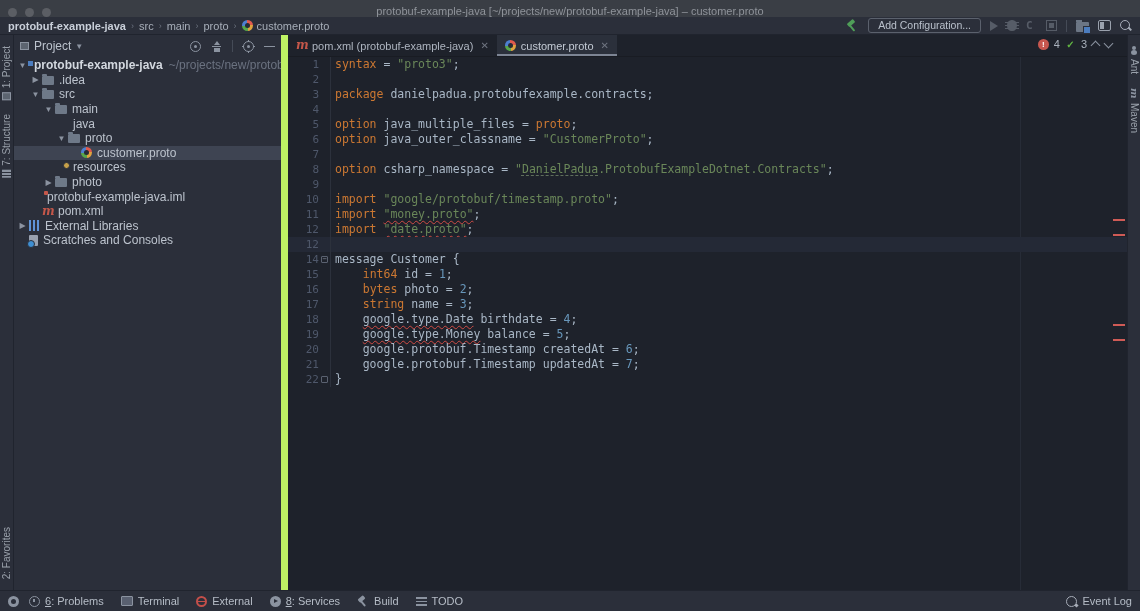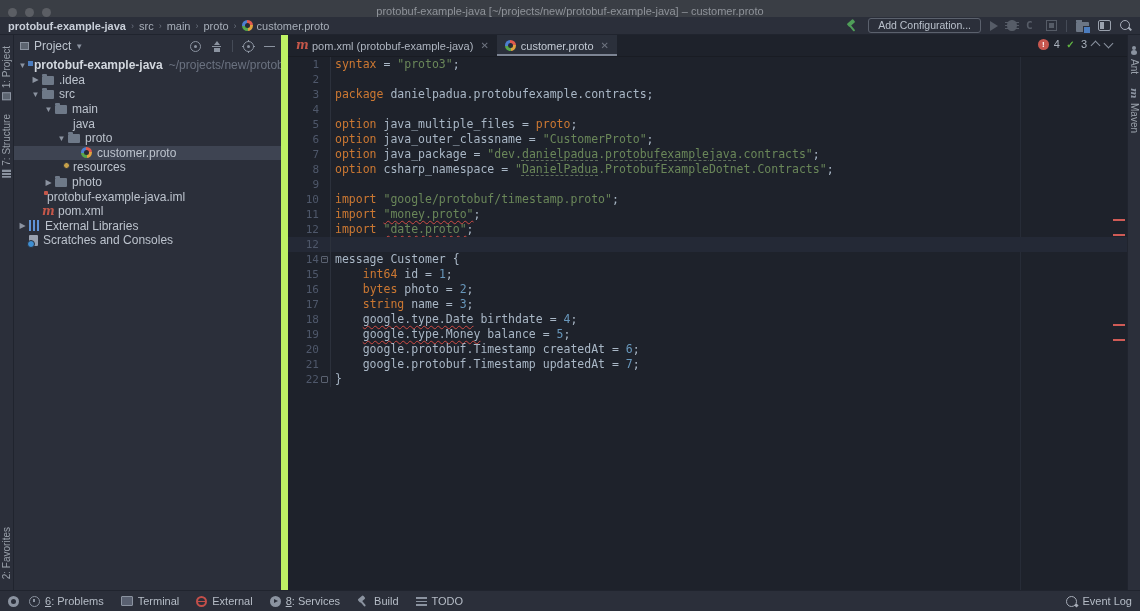--- a/index.html
+++ b/index.html
@@ -350,21 +350,20 @@
             <code><span class="tk-kw">option</span><span class="tk-pl"> java_multiple_files = </span><span class="tk-kw">proto</span><span class="tk-pl">;</span></code>
           </div>
           <div class="cl">
             <span class="ln">6</span>
             <span class="foldcol"></span>
             <code><span class="tk-kw">option</span><span class="tk-pl"> java_outer_classname = </span><span class="tk-str">"CustomerProto"</span><span class="tk-pl">;</span></code>
           </div>
           <div class="cl">
             <span class="ln">7</span>
             <span class="foldcol"></span>
-            <code><span class="tk-kw">option</span><span class="tk-pl"> java_package = </span><span class="tk-str">"dev.</span><span class="tk-strd">danielpadua</span><span class="tk-str">.</span><span class="tk-strd">protobufexamplejava</span><span class="tk-str">.contracts"</span><span class="tk-pl">;</span></code>
           </div>
           <div class="cl">
             <span class="ln">8</span>
             <span class="foldcol"></span>
             <code><span class="tk-kw">option</span><span class="tk-pl"> csharp_namespace = </span><span class="tk-str">"</span><span class="tk-strd">DanielPadua</span><span class="tk-str">.ProtobufExampleDotnet.Contracts"</span><span class="tk-pl">;</span></code>
           </div>
           <div class="cl">
             <span class="ln">9</span>
             <span class="foldcol"></span>
             <code></code>

